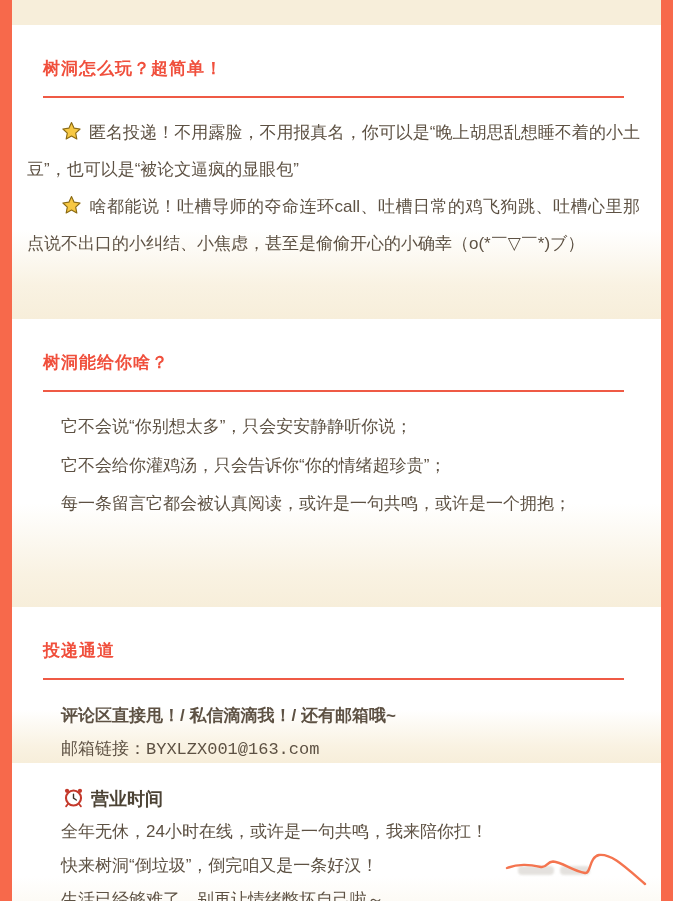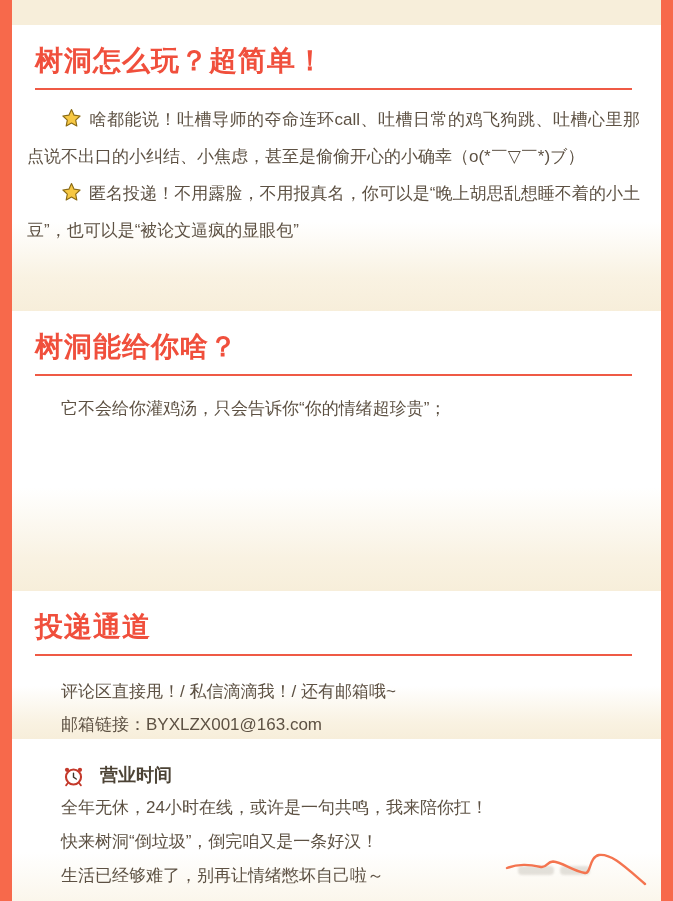--- a/index.html
+++ b/index.html
@@ -21,83 +21,85 @@
 
   .top-band { height:25px; background:#f7eeda; }
 
   section { padding: 0 21px 0 15px; }
   .sec-1 { height:278px; background:linear-gradient(180deg,#ffffff 0%,#ffffff 68%,#f9f2e2 88%,#f7eeda 100%); }
   .sec-2 { height:272px; background:linear-gradient(180deg,#ffffff 0%,#ffffff 62%,#f9f2e2 88%,#f7eeda 100%); }
   .sec-3 { height:140px; background:linear-gradient(180deg,#ffffff 0%,#ffffff 62%,#f9f2e2 88%,#f7eeda 100%); }
   .sec-4 { height:198px; background:linear-gradient(180deg,#ffffff 0%,#ffffff 45%,#f9f2e2 82%,#f7eeda 100%); }
 
   h2 {
-    margin:8px; padding:14px 0 13px;
-    font-size:28px; line-height:28px; font-weight:bold;
+    margin:16px; padding:14px 0 13px;
+    font-size:17px; line-height:28px; font-weight:bold;
     color:#f04f3c;
     border-bottom:2px solid #ef5a45;
     letter-spacing:1px;
   }
   .para {
     margin:0; color:#5d5143; font-size:17px;
     text-indent:2em; text-align:justify;
   }
   .sec-1 .para { line-height:37px; }
   .sec-1 .para:first-of-type { margin-top:11px; }
   .sec-2 .para { line-height:38.5px; }
   .sec-2 .para:first-of-type { margin-top:14px; }
   .sec-3 .para { line-height:33px; }
-  .sec-3 .para:first-of-type { margin-top:19px; }
+  .sec-3 .para:first-of-type { margin-top:19px;font-weight:bold; }
   .sec-4 .para { line-height:34px; text-indent:2em; }
 
   .star { width:21px; height:21px; vertical-align:-4px; margin-right:7px; }
 
   .hours-heading {
     margin:24px 0 4px; padding-left:2em;
     font-size:18px; font-weight:bold; color:#4c4335;
-    display:flex; align-items:flex-end; gap:16px;
+    display:flex; align-items:flex-start; gap:7px;
   }
   .clock { width:21px; height:21px; }
 
   .squiggle {
     position:absolute; left:493px; top:851px; width:160px; height:38px; z-index:4;
   }
   .watermark {
     position:absolute; left:518px; top:866px; z-index:3;
     display:flex; gap:6px; opacity:.38; filter:blur(1.2px);
   }
   .watermark i { display:block; height:9px; border-radius:4px; background:#b9b3a9; }
   .watermark i:nth-child(1){ width:36px; }
   .watermark i:nth-child(2){ width:30px; }
 
-  .email { color:#5d5143; }
+  .email { color:#5d5143;font-family:Liberation Mono, monospace; }
 </style>
 </head>
 <body>
 
 <div class="side-border left"></div>
 <div class="side-border right"></div>
 
 <div class="content">
 
   <div class="top-band"></div>
 
   <section class="sec-1">
     <h2>树洞怎么玩？超简单！</h2>
     <p class="para"><svg class="star" viewBox="0 0 24 24">
           <path d="M12 1.8l3 6.4 6.8.9-5 4.7 1.3 6.8L12 17.2l-6.1 3.4 1.3-6.8-5-4.7 6.8-.9z" fill="#f7c843" stroke="#8a6a14" stroke-width="1.3" stroke-linejoin="round"></path>
-        </svg><span>啥都能说！吐槽导师的夺命连环call、吐槽日常的鸡飞狗跳、吐槽心里那点说不出口的小纠结、小焦虑，甚至是偷偷开心的小确幸（o(*￣▽￣*)ブ）</span></p>
+        </svg><span>匿名投递！不用露脸，不用报真名，你可以是“晚上胡思乱想睡不着的小土豆”，也可以是“被论文逼疯的显眼包”</span></p>
     <p class="para"><svg class="star" viewBox="0 0 24 24">
           <path d="M12 1.8l3 6.4 6.8.9-5 4.7 1.3 6.8L12 17.2l-6.1 3.4 1.3-6.8-5-4.7 6.8-.9z" fill="#f7c843" stroke="#8a6a14" stroke-width="1.3" stroke-linejoin="round"></path>
-        </svg><span>匿名投递！不用露脸，不用报真名，你可以是“晚上胡思乱想睡不着的小土豆”，也可以是“被论文逼疯的显眼包”</span></p>
+        </svg><span>啥都能说！吐槽导师的夺命连环call、吐槽日常的鸡飞狗跳、吐槽心里那点说不出口的小纠结、小焦虑，甚至是偷偷开心的小确幸（o(*￣▽￣*)ブ）</span></p>
   </section>
 
   <section class="sec-2">
     <h2>树洞能给你啥？</h2>
+    <p class="para">它不会说“你别想太多”，只会安安静静听你说；</p>
     <p class="para">它不会给你灌鸡汤，只会告诉你“你的情绪超珍贵”；</p>
+    <p class="para">每一条留言它都会被认真阅读，或许是一句共鸣，或许是一个拥抱；</p>
   </section>
 
   <section class="sec-3">
     <h2>投递通道</h2>
     <p class="para">评论区直接甩！/ 私信滴滴我！/ 还有邮箱哦~</p>
     <p class="para"><span>邮箱链接：</span><span class="email">BYXLZX001@163.com</span></p>
   </section>
 
   <section class="sec-4">
     <div class="hours-heading">

